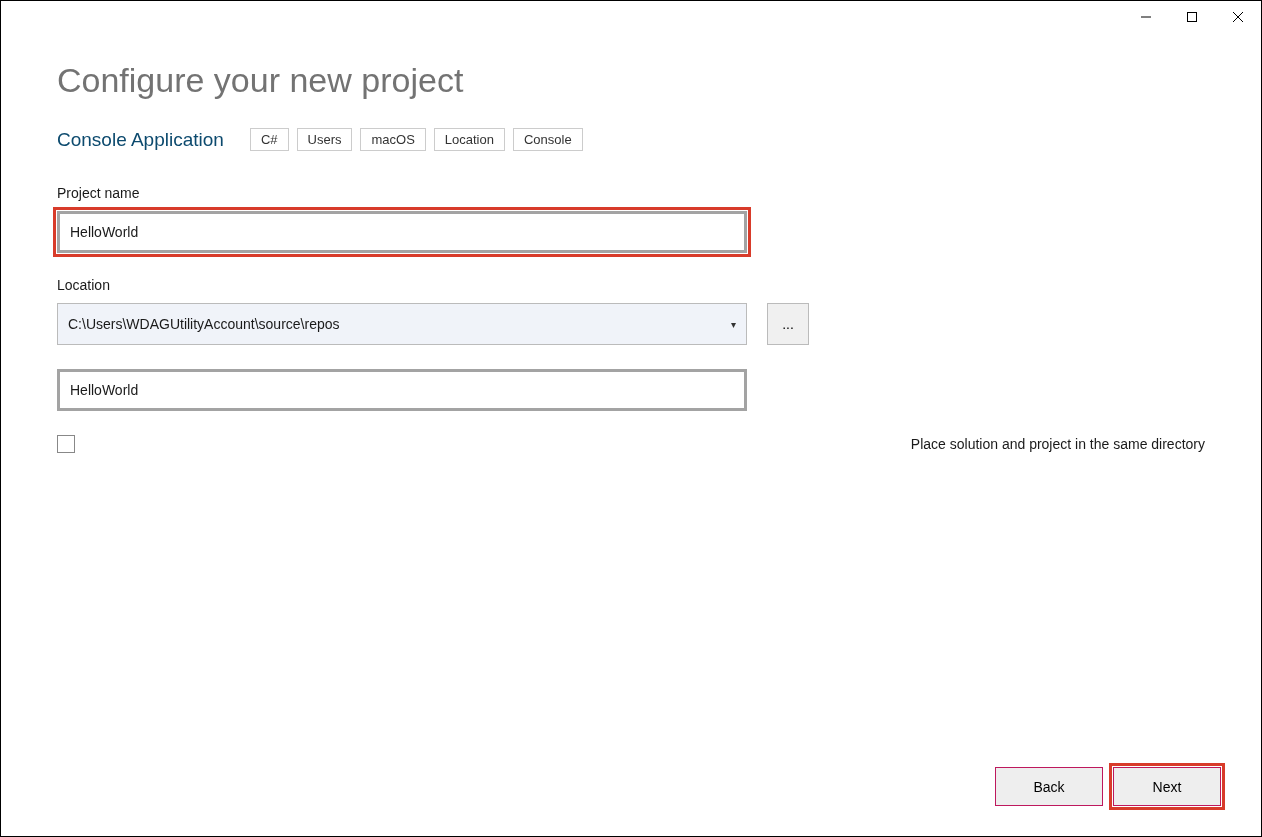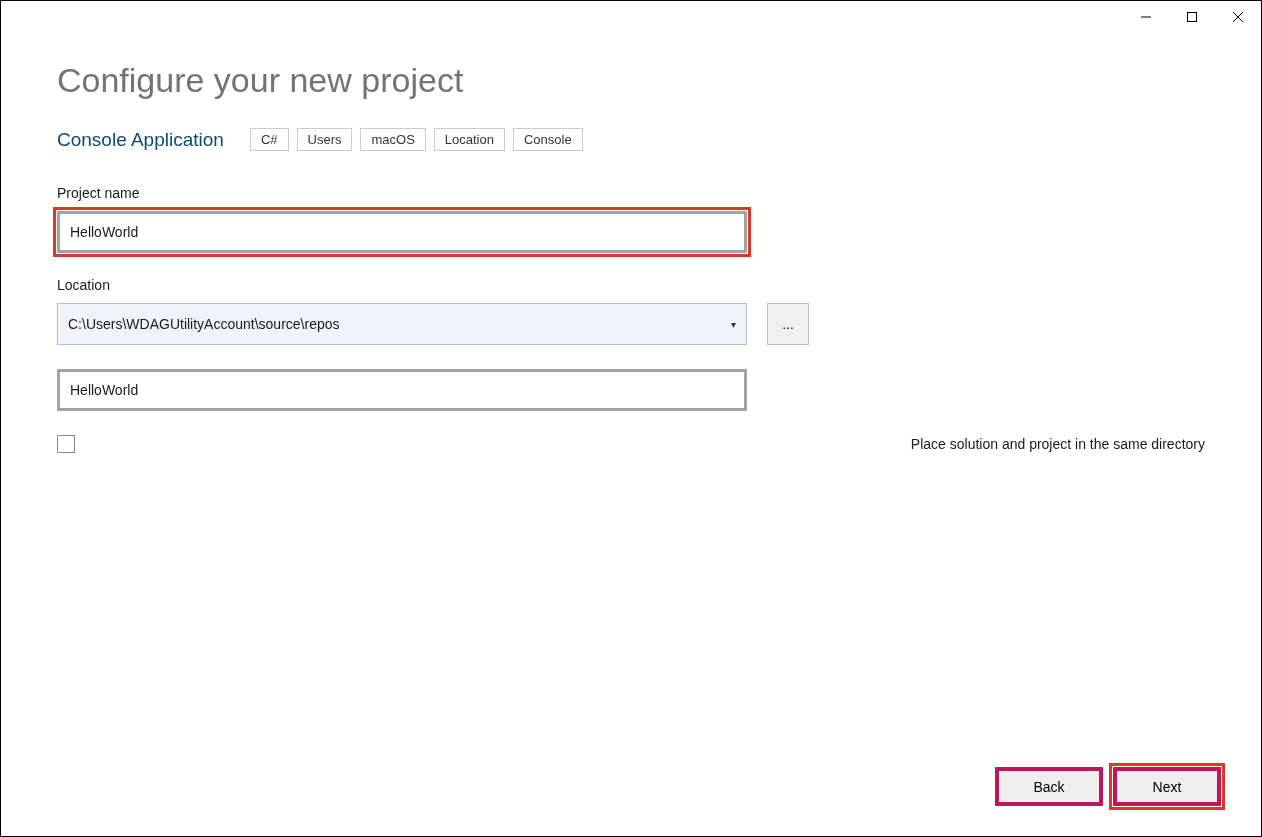--- a/index.html
+++ b/index.html
@@ -159,21 +159,21 @@
     .footer {
       position: absolute;
       bottom: 30px;
       right: 40px;
       display: flex;
       gap: 10px;
     }
     .btn {
       width: 108px;
       height: 39px;
-      border: 4px solid #be185d;
+      border: 1px solid #be185d;
       background: #eeeeee;
       font-size: 14px;
       font-family: inherit;
       cursor: pointer;
       display: flex;
       align-items: center;
       justify-content: center;
     }
     .btn-highlight {
       outline: 3px solid #d83b2a;

